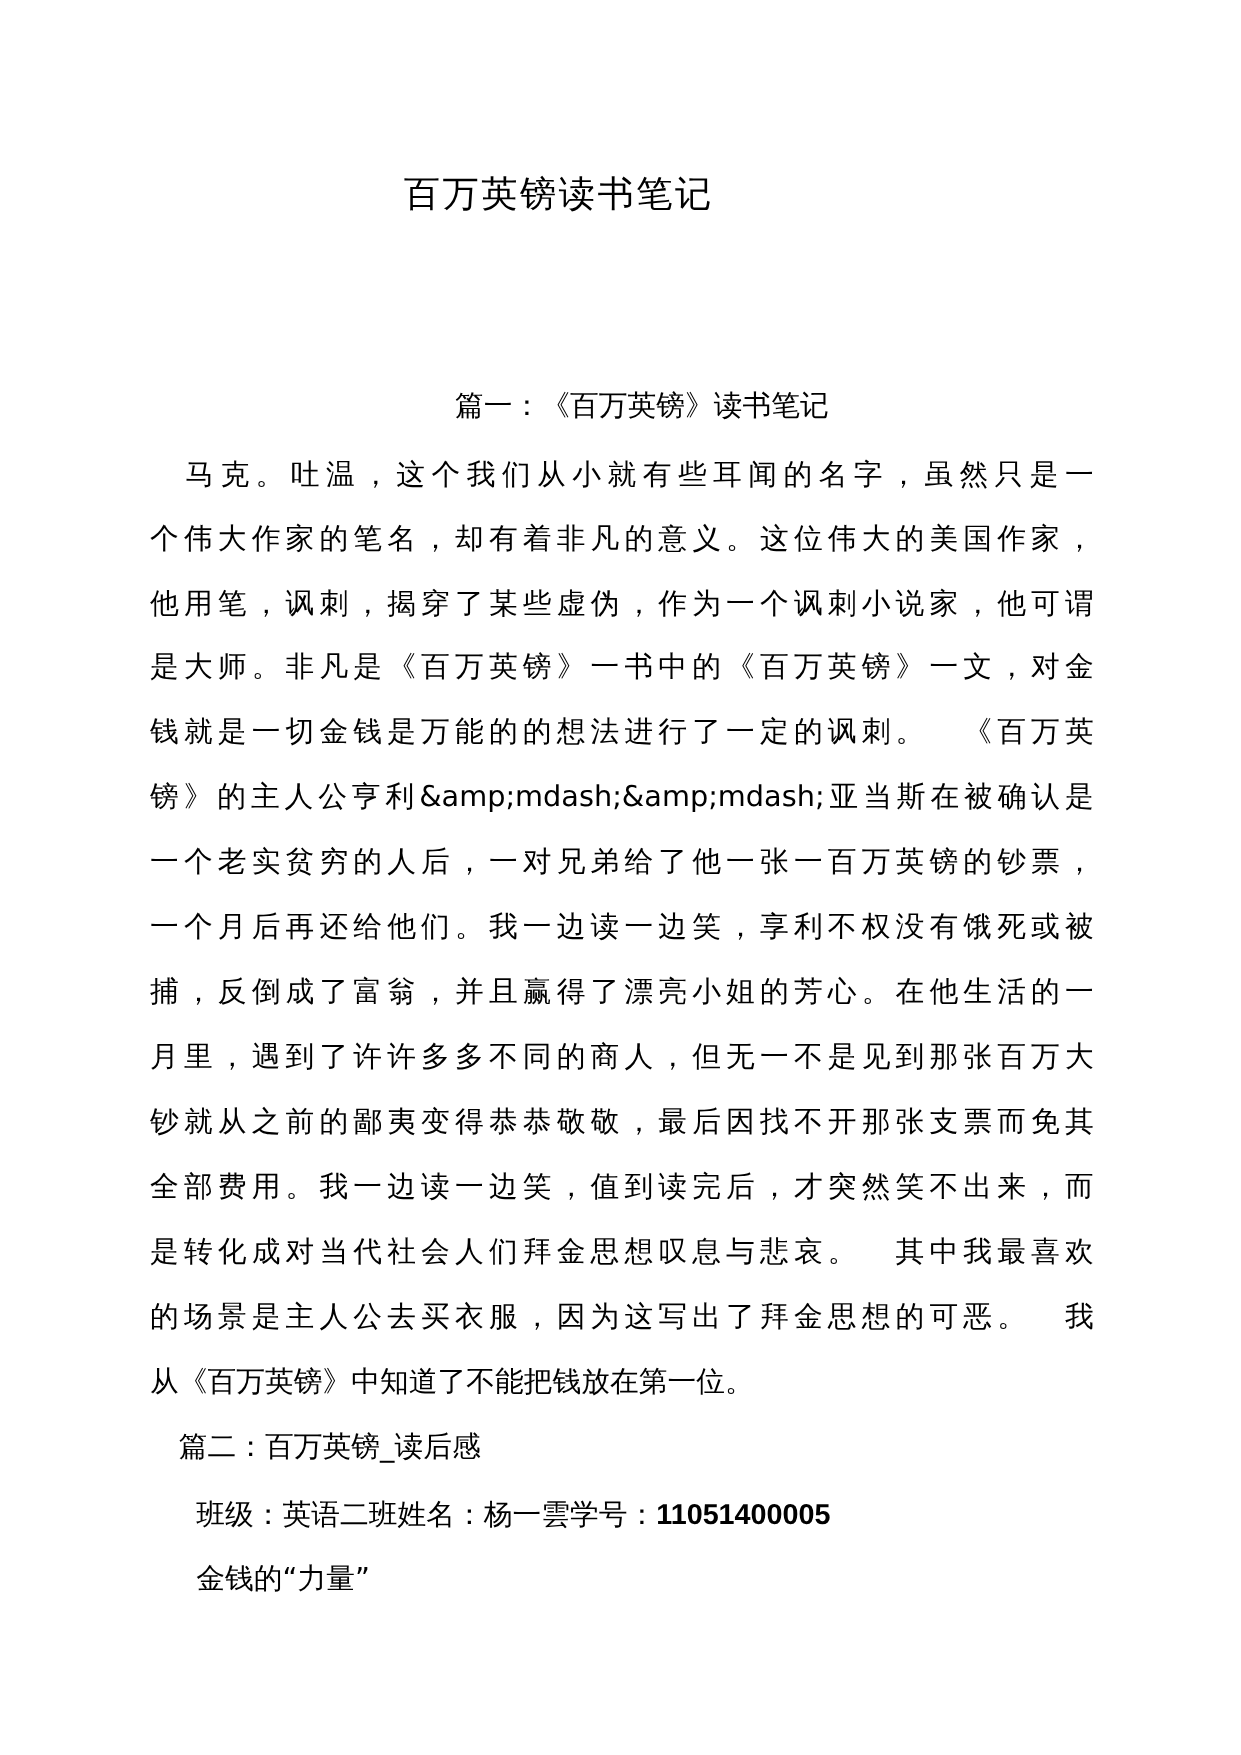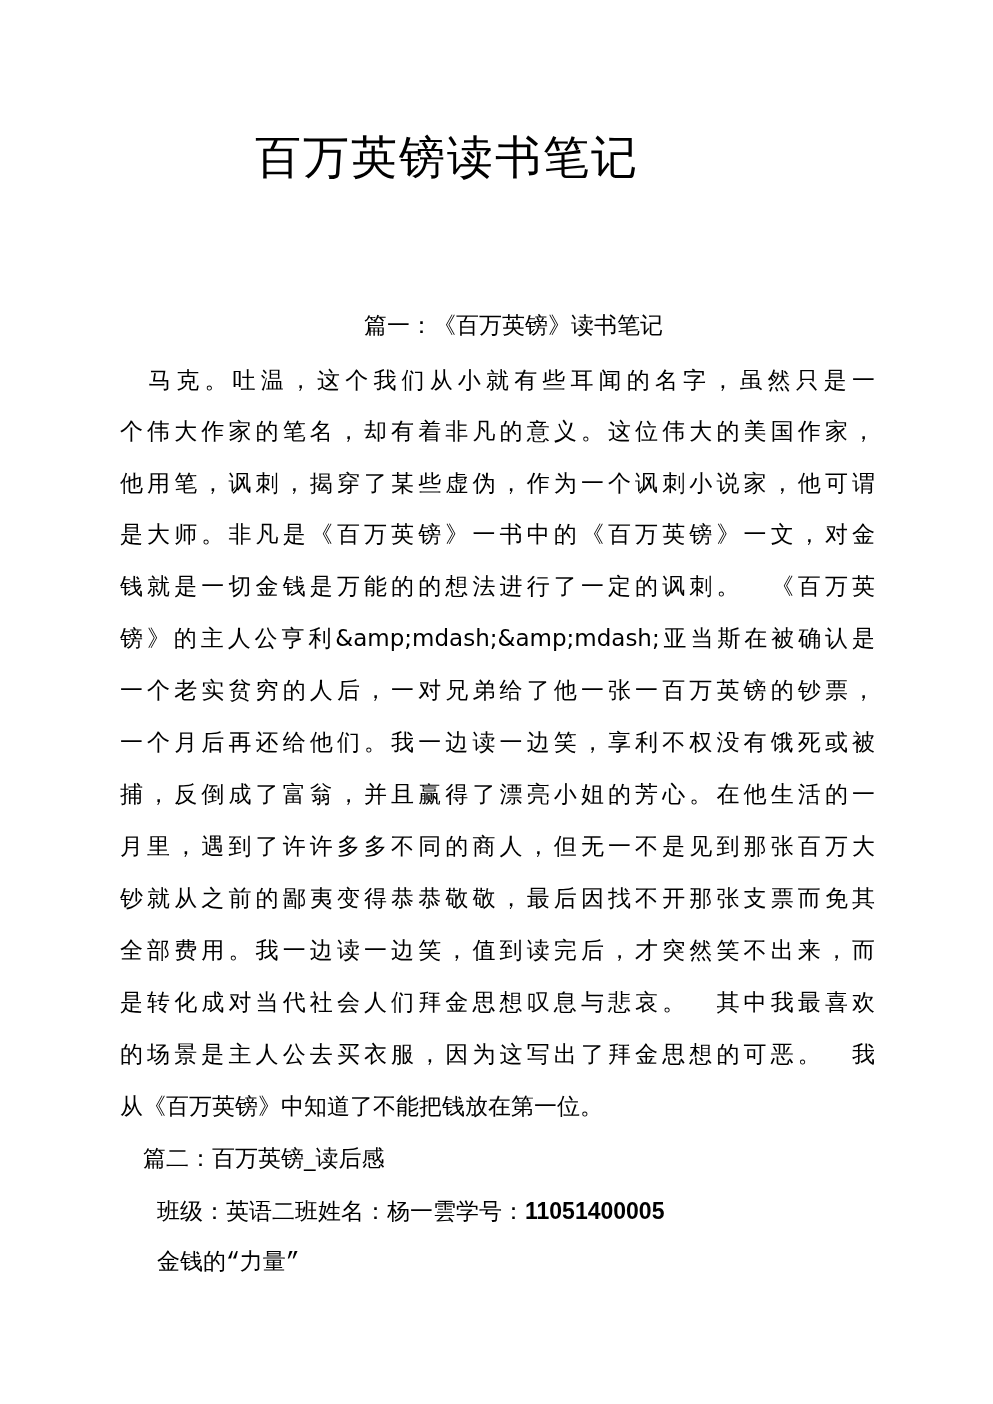--- a/index.html
+++ b/index.html
@@ -20,22 +20,22 @@
       left: 0; top: 0;
       width: 993px; height: 1404px;
       background: #ffffff;
     }
     .doc-title {
       position: absolute;
       top: 128px;
       left: 0;
       width: 894px;
       text-align: center;
-      font-family: Liberation Serif, serif;
-      font-size: 46px;
+      font-family: Liberation Mono, monospace;
+      font-size: 29px;
       line-height: 60px;
       letter-spacing: 2px;
       font-weight: normal;
       margin: 0;
     }
     .section-heading {
       position: absolute;
       top: 305px;
       left: 364px;
       font-family: "DejaVu Serif", "Liberation Serif", serif;
@@ -88,15 +88,15 @@
     <p class="line justify" style="top:930px;">全部费用。我一边读一边笑，值到读完后，才突然笑不出来，而</p>
     <p class="line justify" style="top:982px;">是转化成对当代社会人们拜金思想叹息与悲哀。　其中我最喜欢</p>
     <p class="line justify" style="top:1034px;">的场景是主人公去买衣服，因为这写出了拜金思想的可恶。　我</p>
     <p class="line" style="top:1086px;">从《百万英镑》中知道了不能把钱放在第一位。</p>
   </div>
 
   <h2 class="line" style="top:1138px; left:143px; font-weight:normal;">篇二：百万英镑_读后感</h2>
 
   <p class="line" style="top:1191px; left:157px;"><span>班级：英语二班姓名：杨一雲学号：</span><span class="latin">11051400005</span></p>
 
-  <p class="line" style="top:1243px; left:157px;font-family:Liberation Mono, monospace;">金钱的“力量”</p>
+  <p class="line" style="top:1243px; left:157px;">金钱的“力量”</p>
 
 </div>
 
 </body></html>

